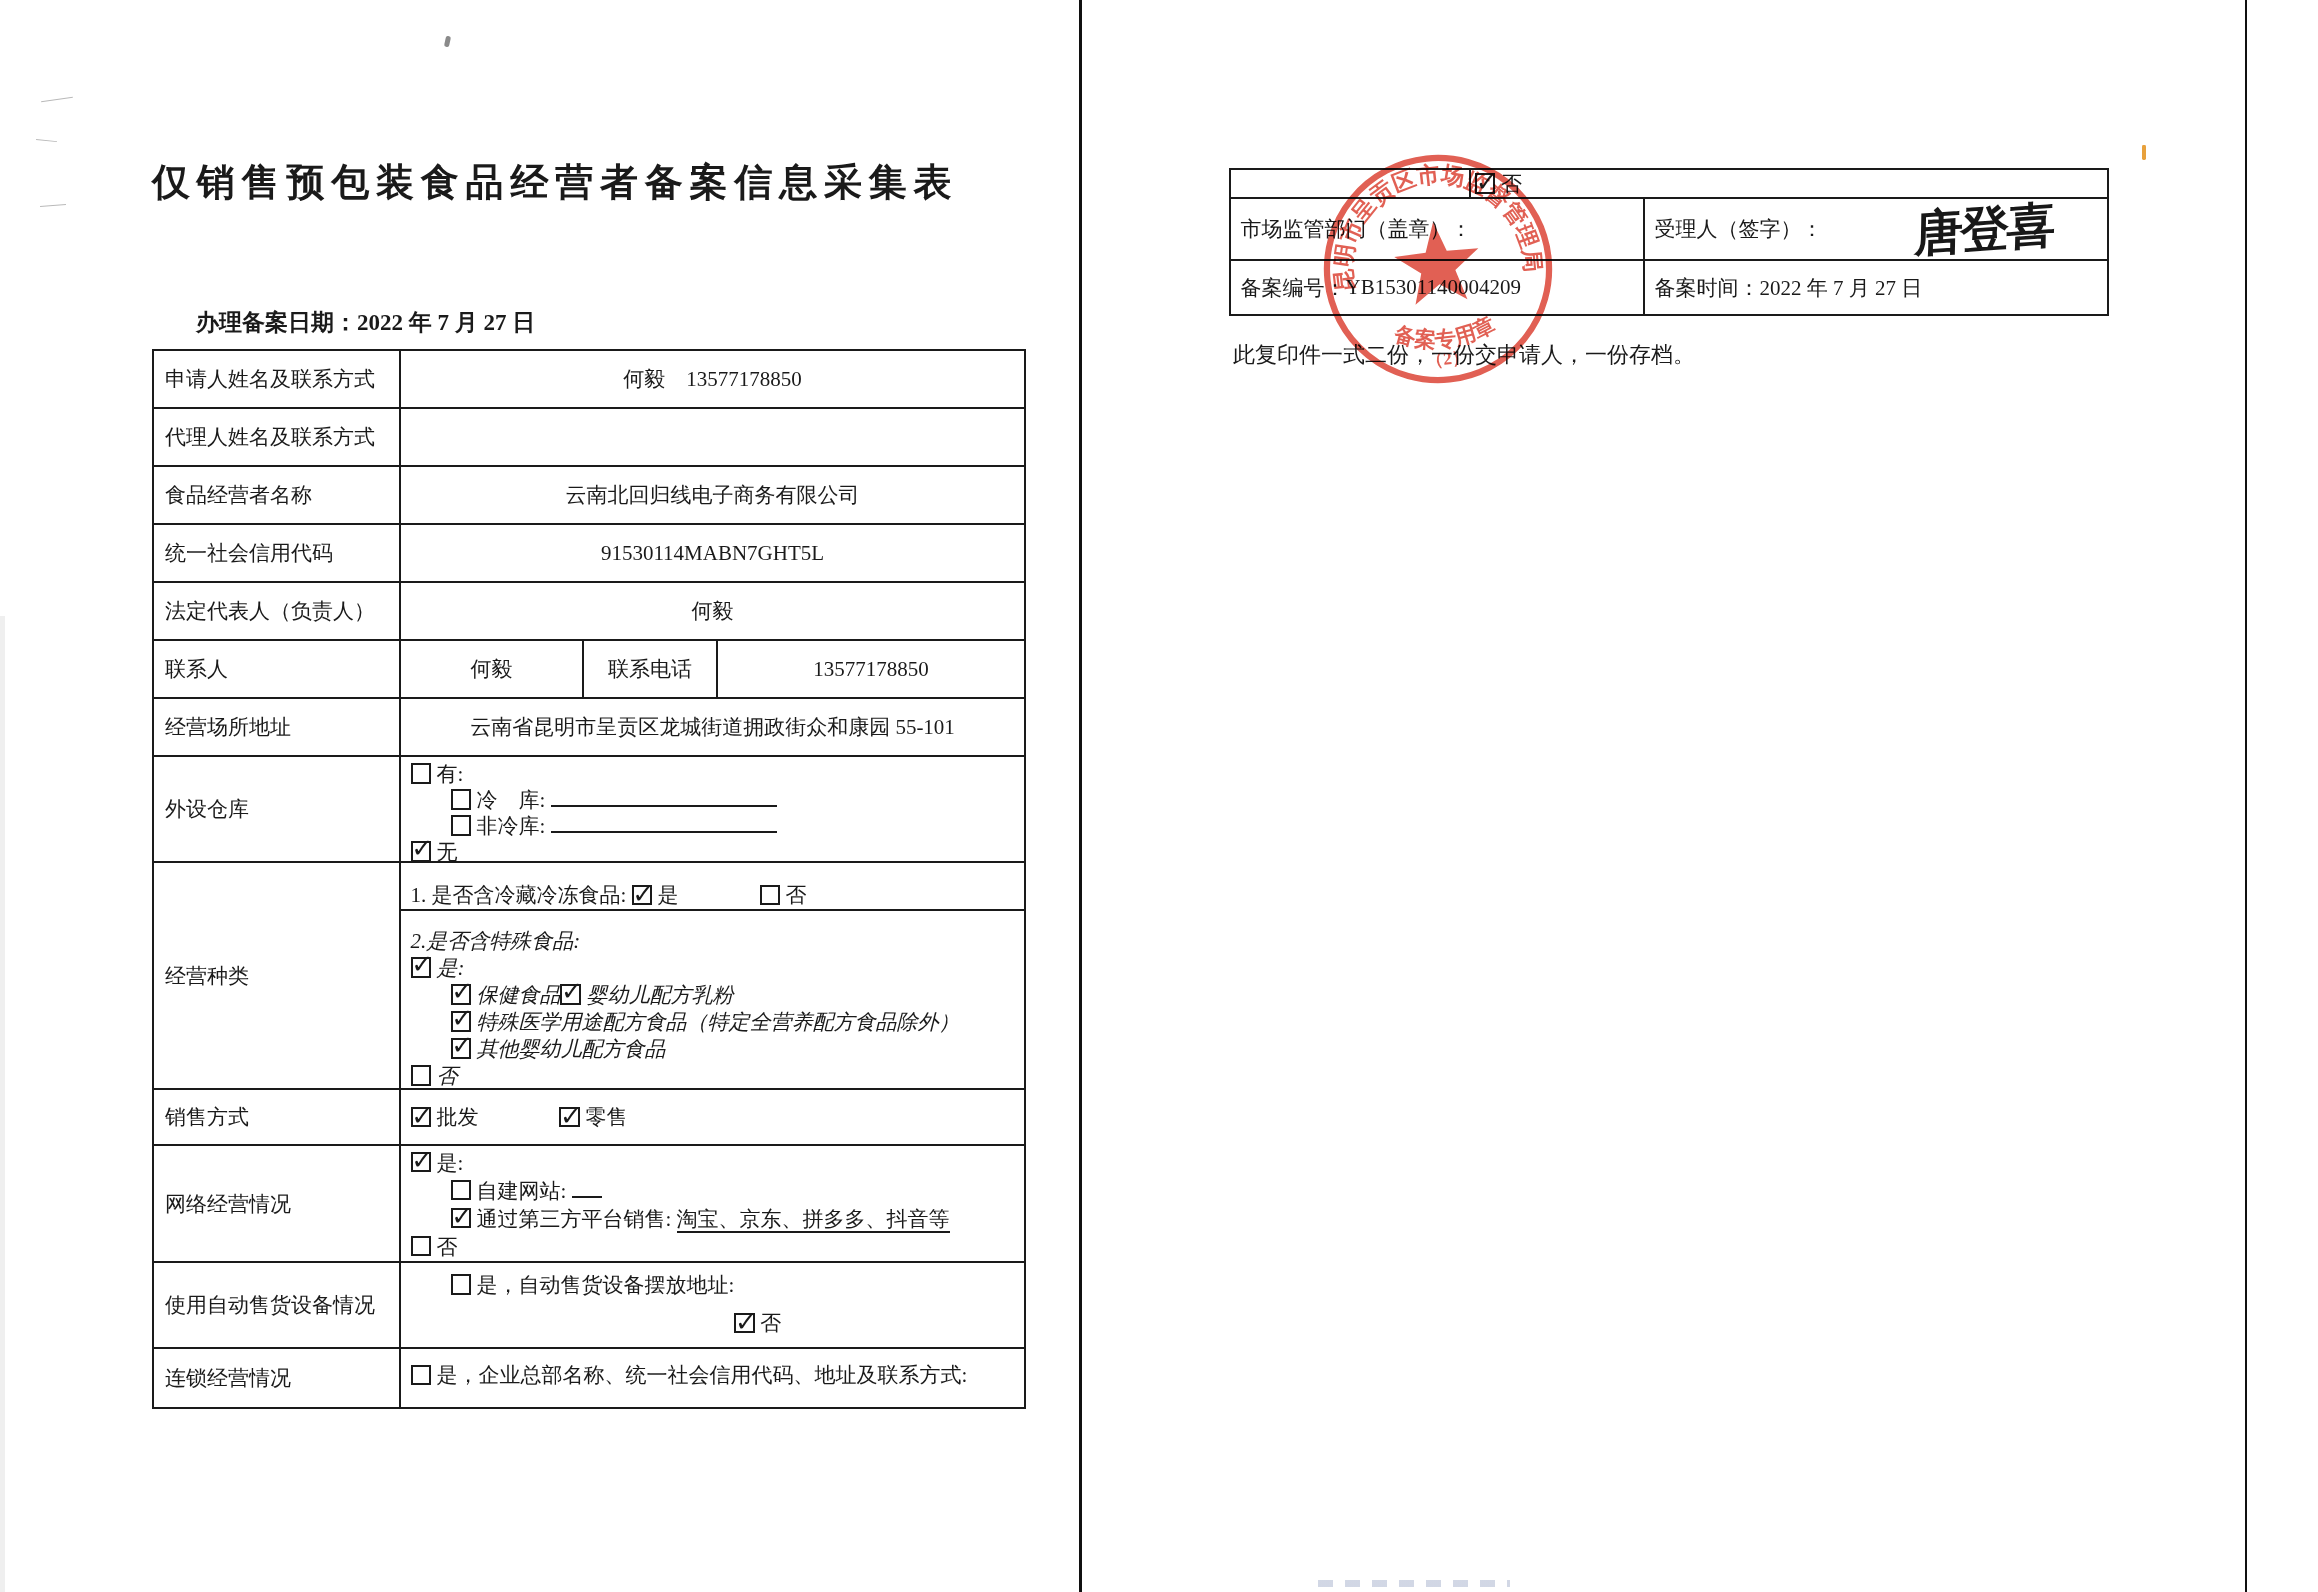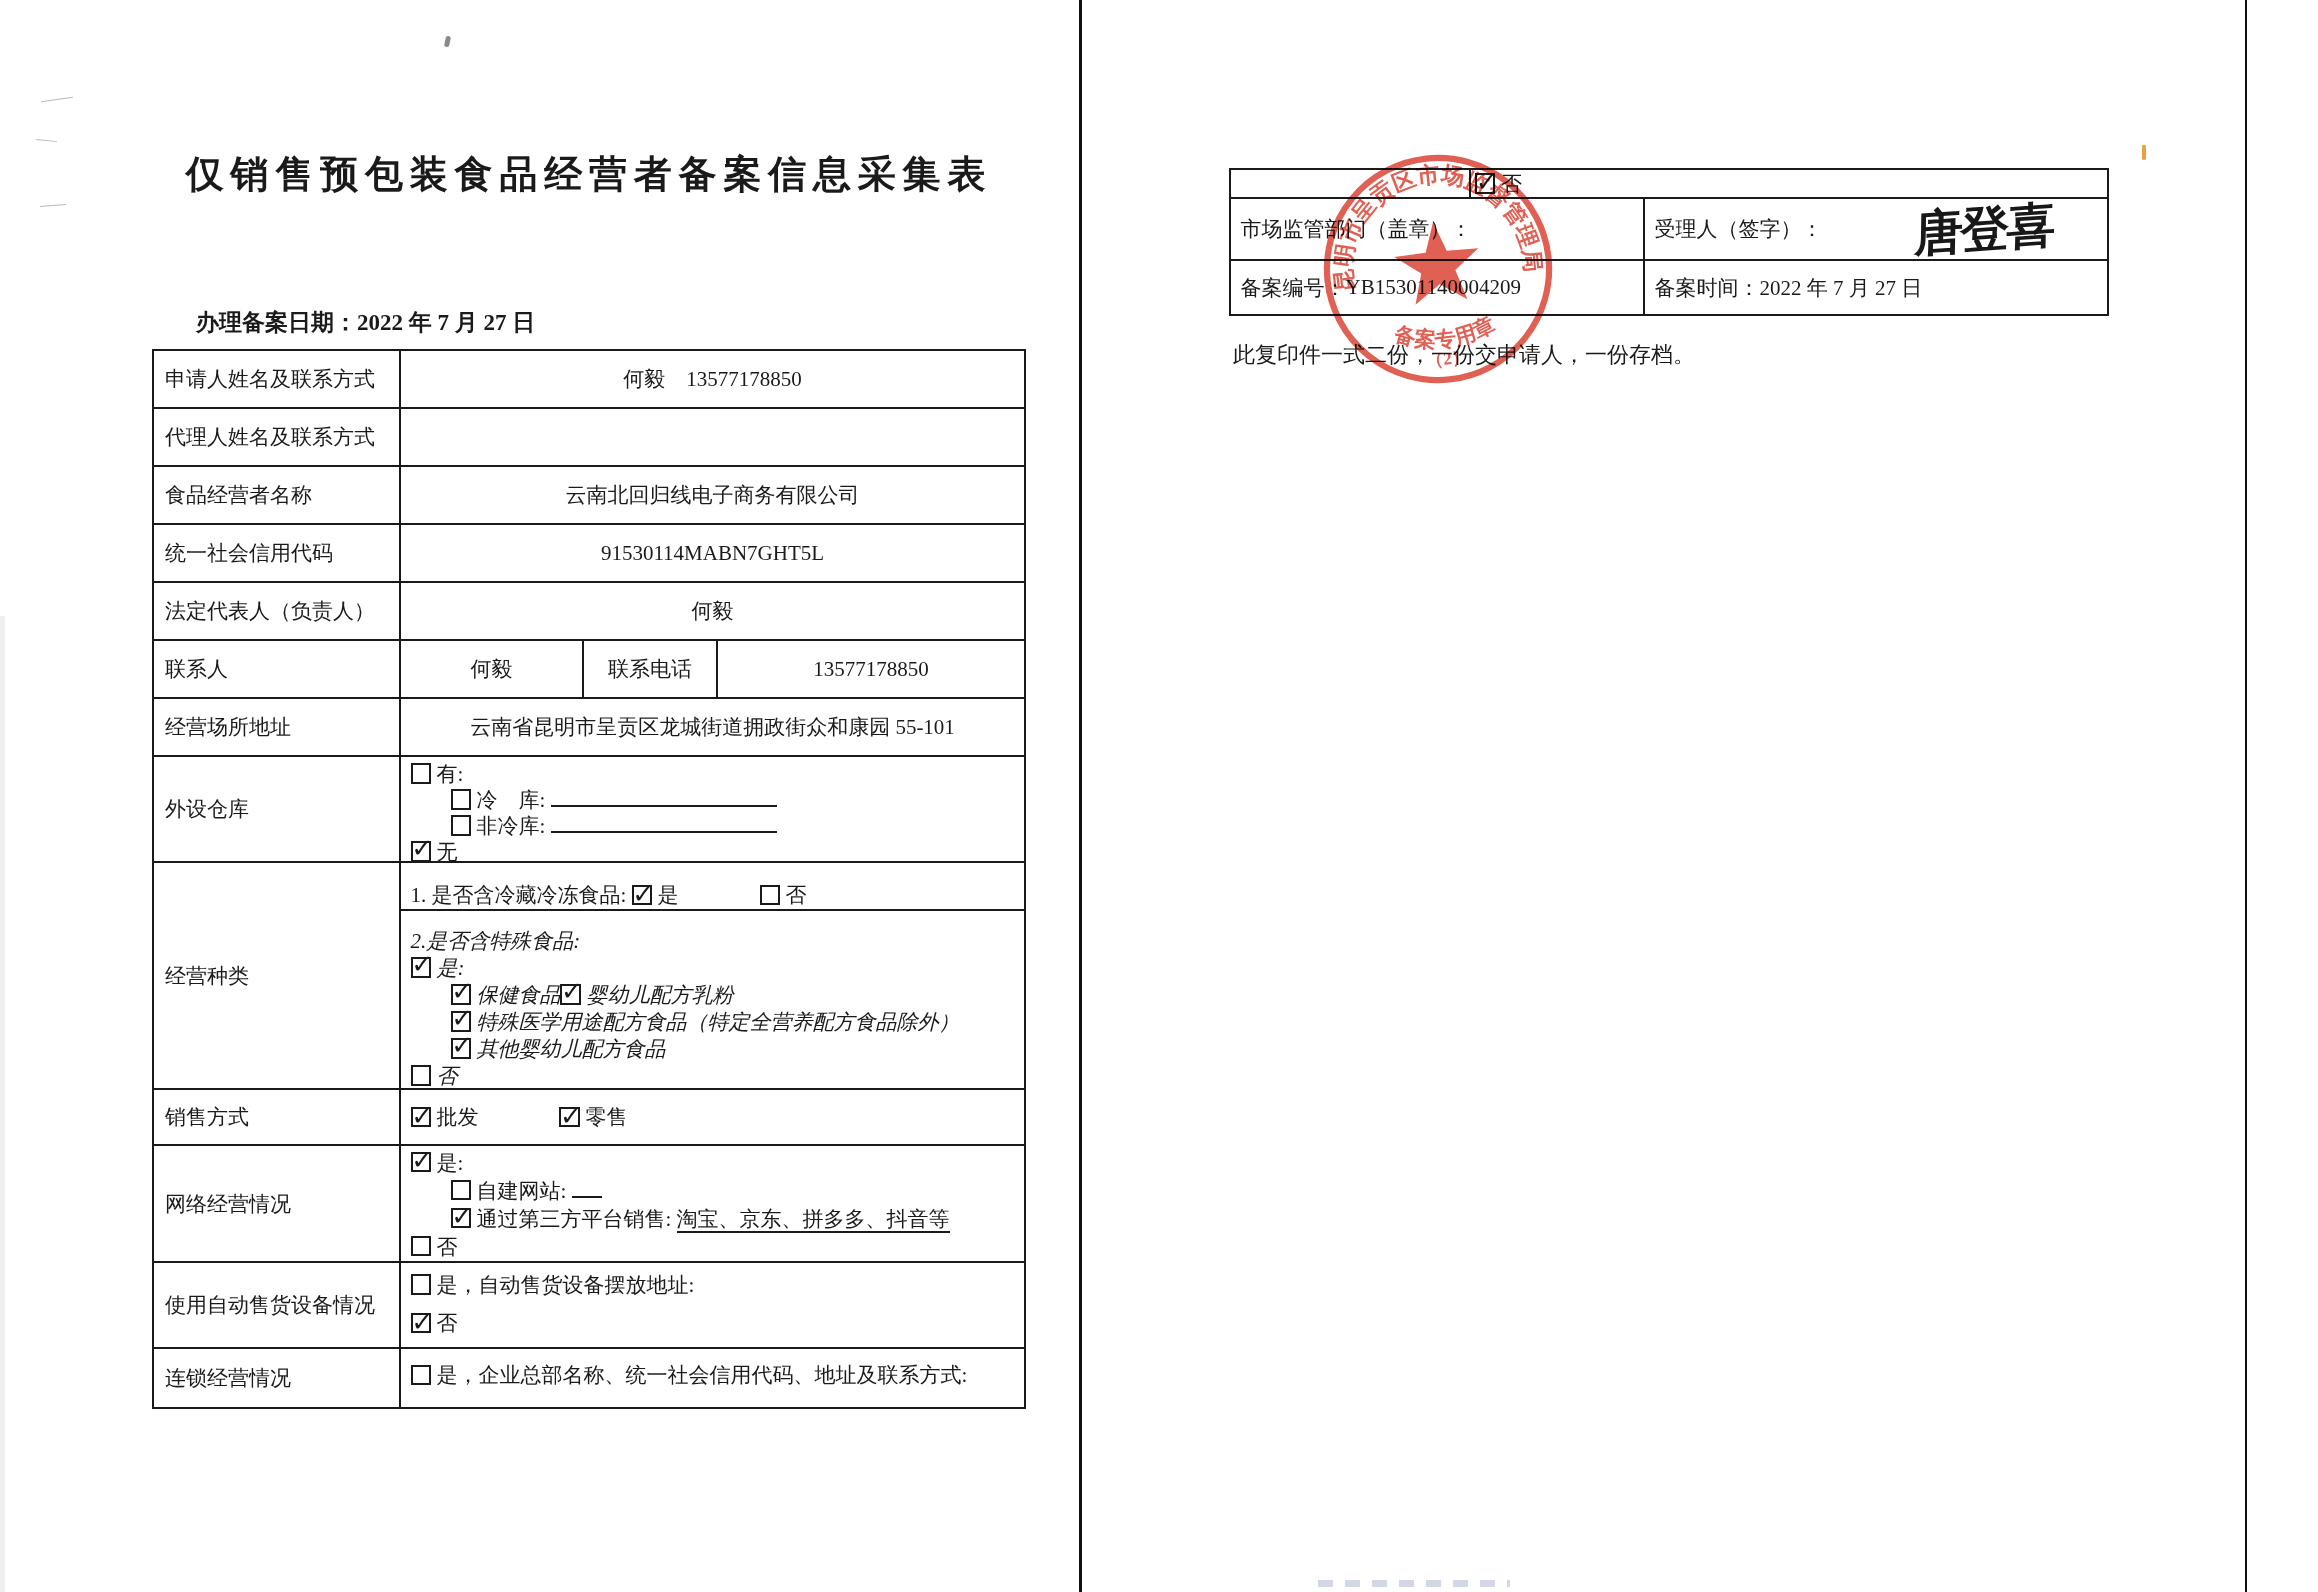--- a/index.html
+++ b/index.html
@@ -15,21 +15,21 @@
   .scan-strip-left{position:absolute;left:0;top:616px;width:4.8px;height:976px;background:#efefef;}
   .scratch{position:absolute;background:#b9b9b9;}
   .scr1{left:41px;top:99px;width:31.5px;height:1.4px;transform:rotate(-8deg);}
   .scr2{left:36px;top:140px;width:20.5px;height:1.4px;transform:rotate(6deg);}
   .scr3{left:40px;top:205px;width:26px;height:1.4px;transform:rotate(-4deg);}
   .tick-mark{position:absolute;left:445px;top:36px;width:4.8px;height:11px;background:#8a8a8a;border-radius:2.1px;transform:rotate(12deg);}
   .orange-dash{position:absolute;left:2142px;top:145px;width:4.1px;height:15px;background:#e8a13c;border-radius:1.4px;}
   .bottom-smudge{position:absolute;left:1318px;top:1580px;width:192px;height:6.8px;opacity:.5;
     background:repeating-linear-gradient(90deg,rgba(90,110,160,.55) 0 15px,rgba(90,110,160,0) 15px 27px);}
   
-  .doc-title{position:absolute;left:152px;top:149px;width:874px;text-align:center;
+  .doc-title{position:absolute;left:152px;top:157px;width:874px;text-align:left;
     font-size:38px;font-weight:bold;letter-spacing:6.8px;white-space:nowrap;}
   .date-line{position:absolute;left:196px;top:307px;font-size:23px;font-weight:600;}
   .form-table{position:absolute;left:152px;top:349px;width:874px;border:2.1px solid #1a1a1a;
     box-sizing:border-box;font-size:21px;}
   .row{display:flex;border-bottom:2.1px solid #1a1a1a;box-sizing:border-box;}
   .row:last-child{border-bottom:none;}
   .cell{box-sizing:border-box;border-right:2.1px solid #1a1a1a;}
   .cell:last-child{border-right:none;}
   .lbl{width:247px;display:flex;align-items:center;padding-left:11px;flex-shrink:0;font-family:Liberation Serif, serif;}
   .val{flex:1;display:flex;align-items:center;justify-content:center;text-align:center;}
@@ -41,21 +41,21 @@
   .multiline{flex:1;padding:4.1px 0 0 9.6px;line-height:26px;}
   .indent{margin-left:40px;}
   .gap{display:inline-block;width:81px;}
   .cb{display:inline-block;width:16.4px;height:16.4px;border:2.1px solid #1a1a1a;
     vertical-align:-2.7px;margin-right:5.5px;position:relative;box-sizing:content-box;background:#fff;}
   .cb.checked::after{content:"✓";position:absolute;left:-1.4px;top:-8.2px;font-size:26px;
     font-weight:bold;font-family:"DejaVu Sans",sans-serif;color:#1a1a1a;}
   .blank{display:inline-block;width:226px;border-bottom:2.1px solid #1a1a1a;height:18px;vertical-align:baseline;}
   .blank.short{width:30px;}
   .ul{border-bottom:2.1px solid #1a1a1a;padding-bottom:0.7px;}
-  .vend-cell{flex:1;display:flex;flex-direction:column;padding-left:9.6px;}
+  .vend-cell{flex:1;display:flex;flex-direction:row;padding-left:9.6px;margin-left:40px;}
   .vend-cell .l1{margin-top:8.2px;}
   .vend-cell .l2{margin-top:auto;margin-bottom:9.6px;}
   .chain-cell{flex:1;padding:12.3px 0 0 9.6px;}
   
   .rt{position:absolute;left:1229px;top:168px;width:880px;border:2.1px solid #1a1a1a;
     box-sizing:border-box;font-size:21px;}
   .rt .rrow{display:flex;border-bottom:2.1px solid #1a1a1a;box-sizing:border-box;}
   .rt .rrow:last-child{border-bottom:none;}
   .rt .rcell{box-sizing:border-box;display:flex;align-items:center;}
   .rt .r1{height:29px;}

